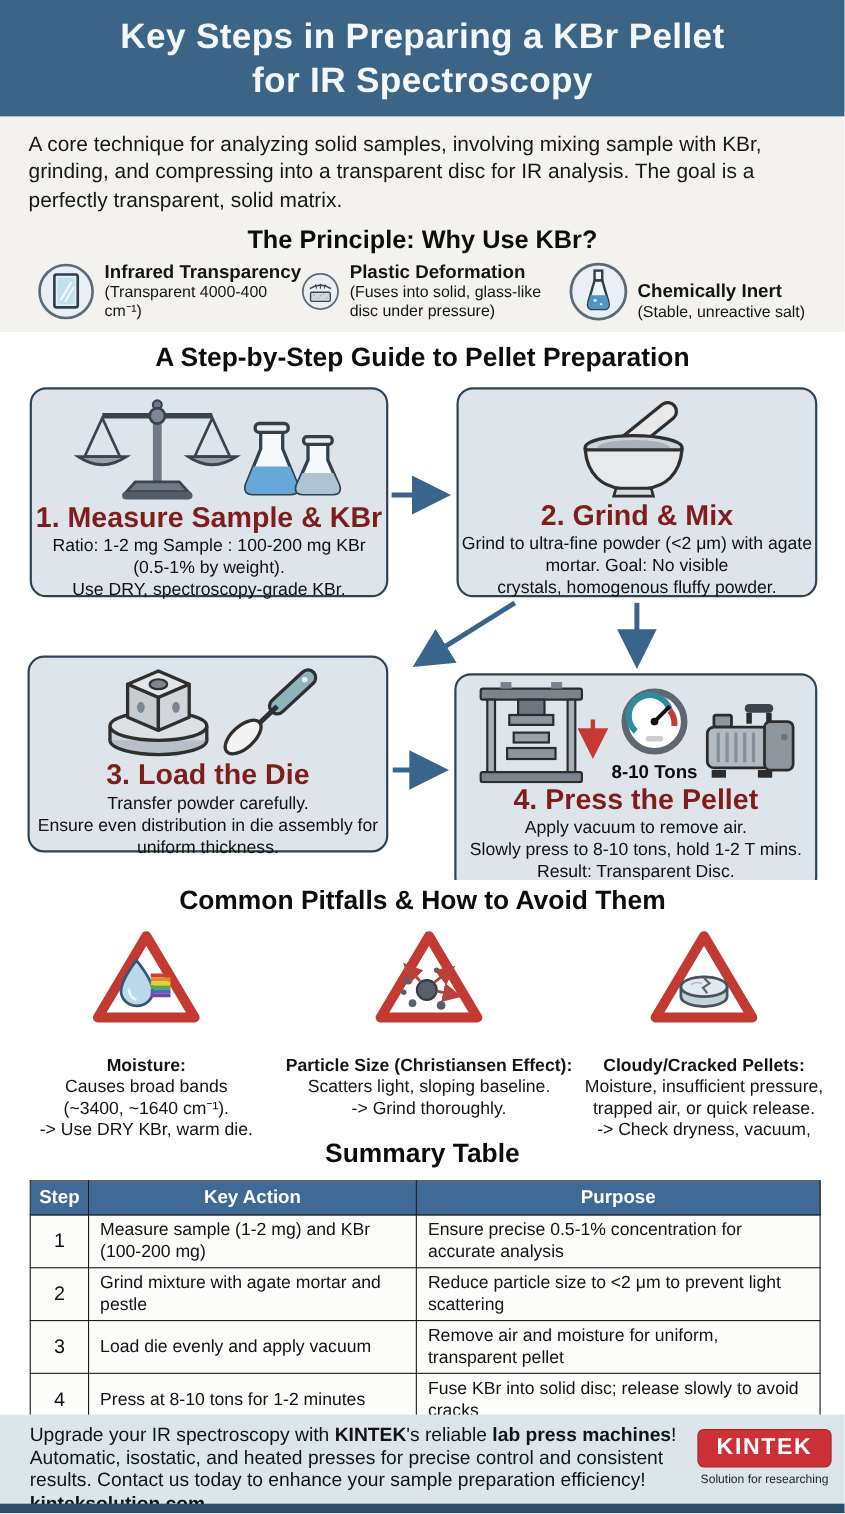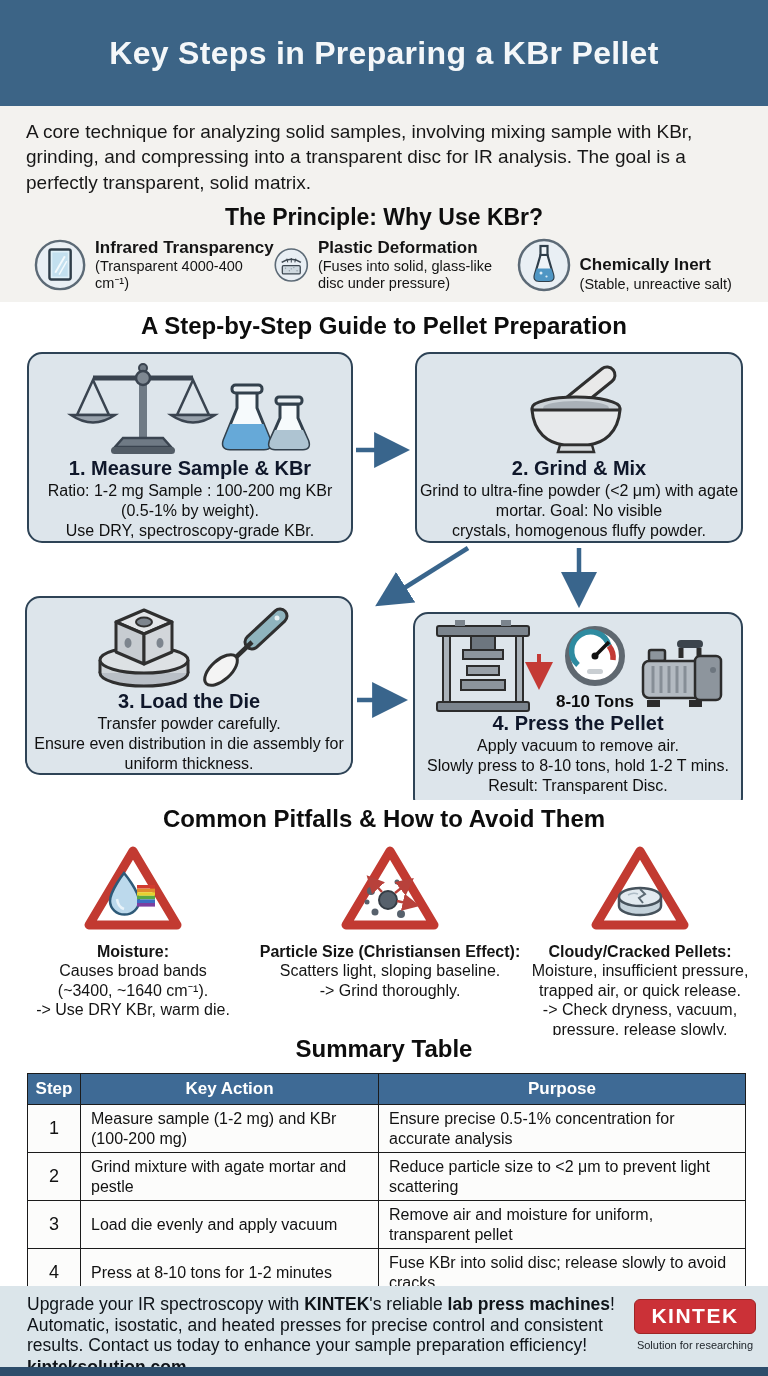--- a/index.html
+++ b/index.html
@@ -24,32 +24,32 @@
   
   .guide{position:absolute;top:302px;left:0;width:768px;height:498px;background:#ffffff;padding-left:30px;}
   .guide-heading{position:absolute;top:10px;left:0;width:768px;text-align:center;font-size:24px;font-weight:bold;color:#0d0d0d;}
   .card{position:absolute;background:#dde5eb;border:2.5px solid #2e4356;border-radius:15px;
         display:flex;flex-direction:column;align-items:center;text-align:center;box-sizing:border-box;padding-top:6px;}
   .card-1{left:27px;top:50px;width:326px;height:191px;}
   .card-2{left:415px;top:50px;width:328px;height:191px;}
   .card-3{left:25px;top:294px;width:328px;height:179px;}
   .card-4{left:413px;top:310px;width:330px;height:201px;}
   .icon-zone{display:flex;align-items:center;justify-content:center;}
-  .step-title{font-size:20px;font-weight:bold;color:#0f172a;line-height:1.15;}
+  .step-title{font-size:26px;font-weight:bold;color:#7f1d1d;line-height:1.15;}
   .step-lines{font-size:16px;line-height:1.26;color:#101010;white-space:pre-line;margin-top:1px;}
   .arrows{position:absolute;top:0;left:0;pointer-events:none;}
 
   
   .pitfalls{position:absolute;top:800px;left:0;width:768px;height:235px;background:#ffffff;}
   .pitfalls-heading{position:absolute;top:5px;left:0;width:768px;text-align:center;font-size:24px;font-weight:bold;color:#0d0d0d;}
   .pit-item{position:absolute;text-align:center;}
   .pit-1{left:18px;top:43px;width:230px;}
   .pit-2{left:258px;top:43px;width:264px;}
   .pit-3{left:515px;top:43px;width:250px;}
-  .pit-title{font-size:16px;font-weight:bold;line-height:1.2;margin-top:5px;}
+  .pit-title{font-size:16px;font-weight:bold;line-height:1.2;margin-top:22px;}
   .pit-lines{font-size:16px;line-height:1.22;white-space:pre-line;}
 
   
   .summary{position:absolute;top:1035px;left:0;width:768px;background:#ffffff;}
   .summary-heading{margin:0 0 10px;text-align:center;font-size:24px;font-weight:bold;color:#0d0d0d;}
   table.summary-table{margin-left:27px;width:718px;border-collapse:collapse;table-layout:fixed;background:#fcfcfb;}
   .summary-table th{background:#3e6a95;color:#ffffff;font-size:17px;font-weight:bold;padding:5px 4px;border:1.6px solid #1b1b1b;}
   .summary-table td{border:1.6px solid #1b1b1b;font-size:16px;color:#121212;line-height:1.22;padding:4px 10px;}
   .summary-table td.step-cell{text-align:center;font-size:18px;padding:4px 2px;}
   .col-step{width:53px;} .col-action{width:298px;} .col-purpose{width:367px;}
@@ -65,20 +65,21 @@
   .logo-tag{font-size:11px;color:#20262c;margin-top:5px;}
   .bottombar{position:absolute;left:0;bottom:0;width:768px;height:9px;background:#2d4d6b;}
 </style>
 </head>
 <body>
 
 <div class="page">
 
   <div class="header">
     <div class="t">Key Steps in Preparing a KBr Pellet</div>
+    <div class="t">for IR Spectroscopy</div>
   </div>
 
   <div class="topband">
     <div class="intro">A core technique for analyzing solid samples, involving mixing sample with KBr, grinding, and compressing into a transparent disc for IR analysis. The goal is a perfectly transparent, solid matrix.</div>
     <div class="principle-heading">The Principle: Why Use KBr?</div>
     <div class="principle-row">
 
       <div class="principle-item pi-1">
         <svg width="54" height="54" viewBox="0 0 54 54">
           <circle cx="27" cy="27" r="25" fill="#e9eff4" stroke="#5c6a76" stroke-width="2.5"></circle>

